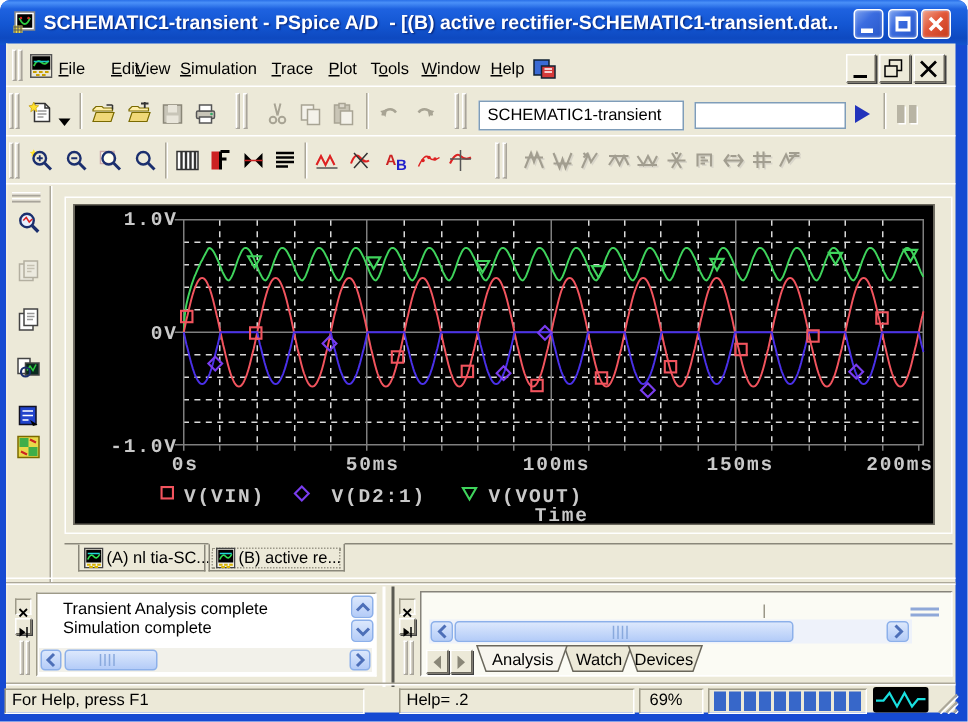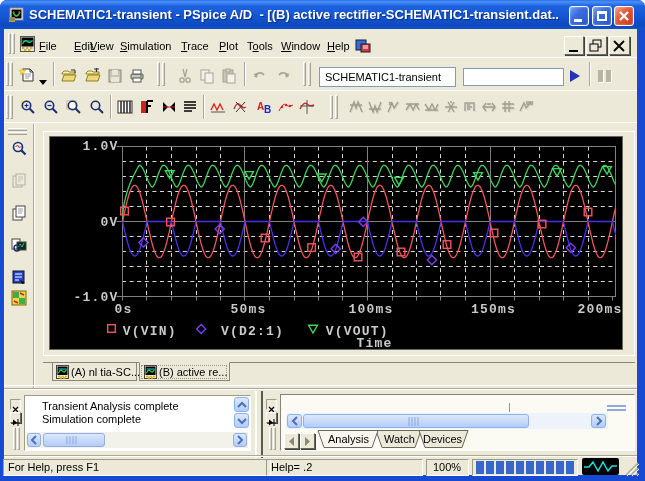--- a/index.html
+++ b/index.html
@@ -521,23 +521,23 @@
     </div>
     <svg class="abs" style="left:316px;top:430px" width="210" height="20">
 <path d="M60 0.5 L105 0.5 L99 17.5 L66 17.5 Z" fill="#ece9d8" stroke="#6a675c" stroke-width="1"></path>
 <path d="M103 0.5 L152 0.5 L146 17.5 L109 17.5 Z" fill="#ece9d8" stroke="#6a675c" stroke-width="1"></path>
 <path d="M2 0.5 L62 0.5 L56 17.5 L8 17.5 Z" fill="#f7f5ee" stroke="#6a675c" stroke-width="1"></path>
 <text x="12" y="13" font-family="Liberation Sans" font-size="11" fill="#000" letter-spacing="0">Analysis</text>
 <text x="68" y="13" font-family="Liberation Sans" font-size="11" fill="#000" letter-spacing="0">Watch</text>
 <text x="107" y="13" font-family="Liberation Sans" font-size="11" fill="#000" letter-spacing="0">Devices</text>
 </svg>
     <div class="abs" style="left:4px;top:455px;width:633px;height:2px;border-top:1px solid #aca899;border-bottom:1px solid #fff"></div>
-    <div class="abs sunken" style="left:3px;top:459px;width:268px;height:17px;font-size:11px;padding:1px 0 0 4px;color:#000">For Help, press F1</div>
+    <div class="abs sunken" style="left:3px;top:459px;width:240px;height:17px;font-size:11px;padding:1px 0 0 4px;color:#000">For Help, press F1</div>
     <div class="abs sunken" style="left:266px;top:459px;width:157px;height:17px;font-size:11px;padding:1px 0 0 4px;color:#000">Help= .2</div>
-    <div class="abs sunken" style="left:426px;top:459px;width:43px;height:17px;font-size:11px;padding:1px 0 0 6px;color:#000">100%</div>
+    <div class="abs sunken" style="left:426px;top:459px;width:43px;height:17px;font-size:11px;padding:1px 0 0 6px;color:#000">69%</div>
     <div class="abs sunken" style="left:472px;top:459px;width:106px;height:17px"></div>
     <div class="abs" style="left:476px;top:461px;width:8px;height:13px;background:#3767c9"></div>
     <div class="abs" style="left:486px;top:461px;width:8px;height:13px;background:#3767c9"></div>
     <div class="abs" style="left:496px;top:461px;width:8px;height:13px;background:#3767c9"></div>
     <div class="abs" style="left:506px;top:461px;width:8px;height:13px;background:#3767c9"></div>
     <div class="abs" style="left:516px;top:461px;width:8px;height:13px;background:#3767c9"></div>
     <div class="abs" style="left:526px;top:461px;width:8px;height:13px;background:#3767c9"></div>
     <div class="abs" style="left:536px;top:461px;width:8px;height:13px;background:#3767c9"></div>
     <div class="abs" style="left:546px;top:461px;width:8px;height:13px;background:#3767c9"></div>
     <div class="abs" style="left:556px;top:461px;width:8px;height:13px;background:#3767c9"></div>

